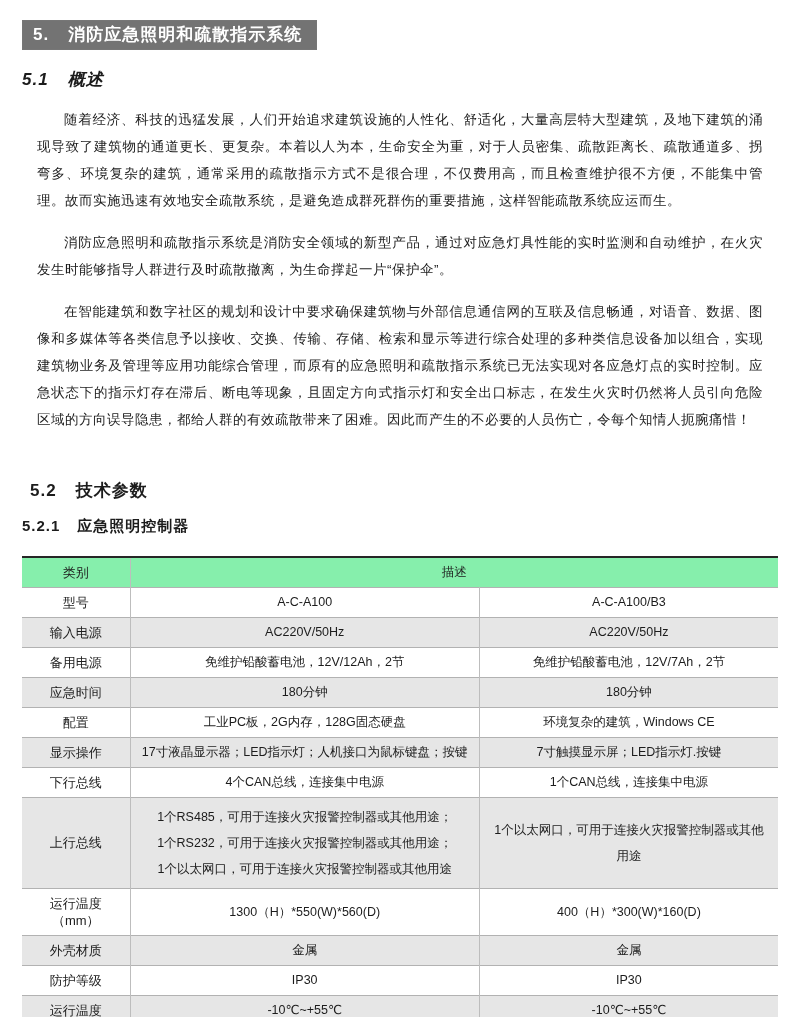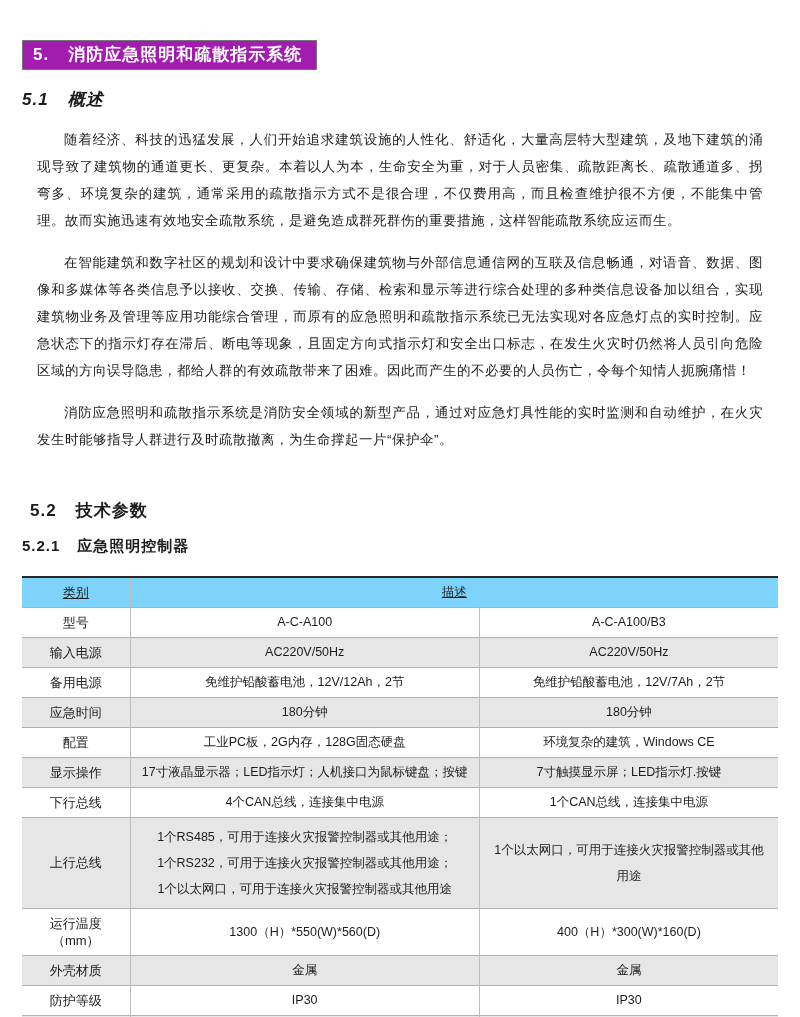--- a/index.html
+++ b/index.html
@@ -10,29 +10,28 @@
     box-sizing: border-box;
     padding: 20px 22px 18px 22px;
     background: #ffffff;
     font-family: "Liberation Sans", "DejaVu Sans", sans-serif;
     color: #1c1c1c;
   }
 
   
   .section-bar {
     display: inline-block;
-    background: #a21caf;
+    background: #737373;
     border: 1px solid #767676;
     color: #ffffff;
     font-size: 17px;
     font-weight: bold;
     line-height: 22px;
     padding: 3px 14px 3px 10px;
     letter-spacing: 1px;
-    margin-top: 20px;
   }
 
   
   .h-l1 {
     font-size: 17px;
     font-weight: bold;
     margin: 18px 0 12px 0;
     letter-spacing: 1px;
     font-style: italic;
   }
@@ -73,40 +72,40 @@
   table.spec td, table.spec th {
     border-top: 1px solid #b2b2b2;
     text-align: center;
     vertical-align: middle;
     padding: 6px 8px;
     line-height: 17px;
     font-weight: normal;
     overflow: hidden;
   }
   table.spec thead th { border-top: none; }
-  thead tr { background: #7dd3fc; text-decoration: underline; }
+  thead tr { background: #86efac; }
   tbody tr:nth-child(even) { background: #e6e6e6; }
   td.c-label, th.c-label { border-right: 1px solid #bdbdbd; font-size: 13px; }
   td.c-a { border-right: 1px solid #bdbdbd; }
   tr.tall td { line-height: 26px; padding: 6px 12px; }
   .preline { white-space: pre-line; }
 </style>
 </head>
 <body>
 
 <div class="page">
 
   <div class="section-bar">5.  消防应急照明和疏散指示系统</div>
 
   <div class="h-l1">5.1  概述</div>
 
   <div class="para-group">
     <p class="para">随着经济、科技的迅猛发展，人们开始追求建筑设施的人性化、舒适化，大量高层特大型建筑，及地下建筑的涌现导致了建筑物的通道更长、更复杂。本着以人为本，生命安全为重，对于人员密集、疏散距离长、疏散通道多、拐弯多、环境复杂的建筑，通常采用的疏散指示方式不是很合理，不仅费用高，而且检查维护很不方便，不能集中管理。故而实施迅速有效地安全疏散系统，是避免造成群死群伤的重要措施，这样智能疏散系统应运而生。</p>
+    <p class="para">消防应急照明和疏散指示系统是消防安全领域的新型产品，通过对应急灯具性能的实时监测和自动维护，在火灾发生时能够指导人群进行及时疏散撤离，为生命撑起一片“保护伞”。</p>
     <p class="para">在智能建筑和数字社区的规划和设计中要求确保建筑物与外部信息通信网的互联及信息畅通，对语音、数据、图像和多媒体等各类信息予以接收、交换、传输、存储、检索和显示等进行综合处理的多种类信息设备加以组合，实现建筑物业务及管理等应用功能综合管理，而原有的应急照明和疏散指示系统已无法实现对各应急灯点的实时控制。应急状态下的指示灯存在滞后、断电等现象，且固定方向式指示灯和安全出口标志，在发生火灾时仍然将人员引向危险区域的方向误导隐患，都给人群的有效疏散带来了困难。因此而产生的不必要的人员伤亡，令每个知情人扼腕痛惜！</p>
-    <p class="para">消防应急照明和疏散指示系统是消防安全领域的新型产品，通过对应急灯具性能的实时监测和自动维护，在火灾发生时能够指导人群进行及时疏散撤离，为生命撑起一片“保护伞”。</p>
   </div>
 
   <div class="h-l2">5.2  技术参数</div>
 
   <div class="h-l3">5.2.1  应急照明控制器</div>
 
   <table class="spec">
     <colgroup>
       <col style="width:14.3%">
       <col style="width:46.2%">

